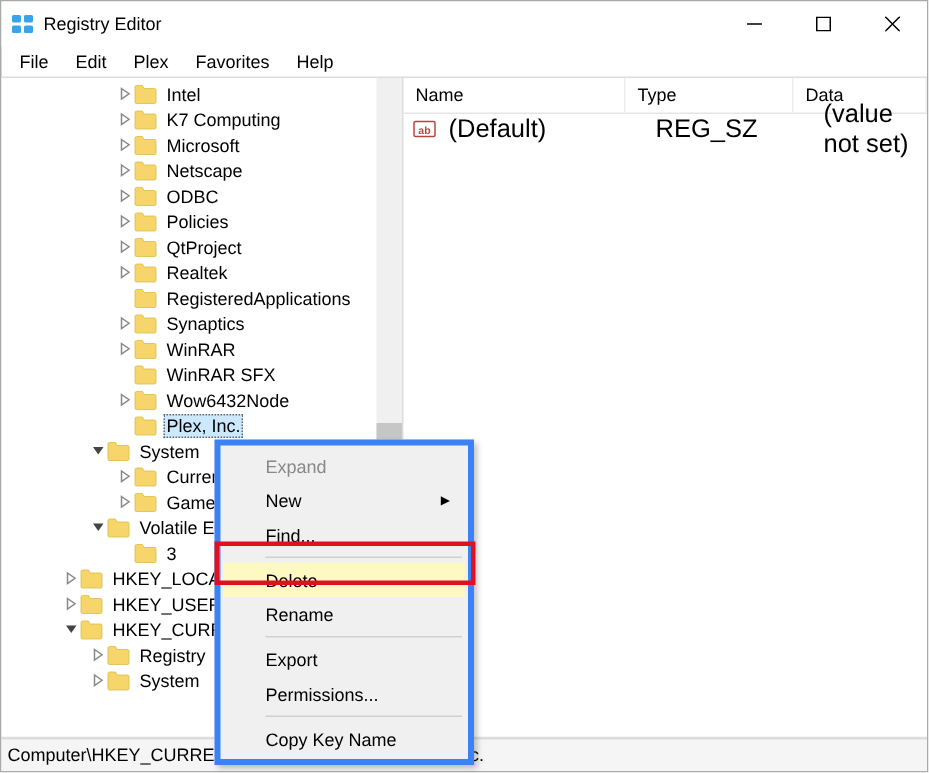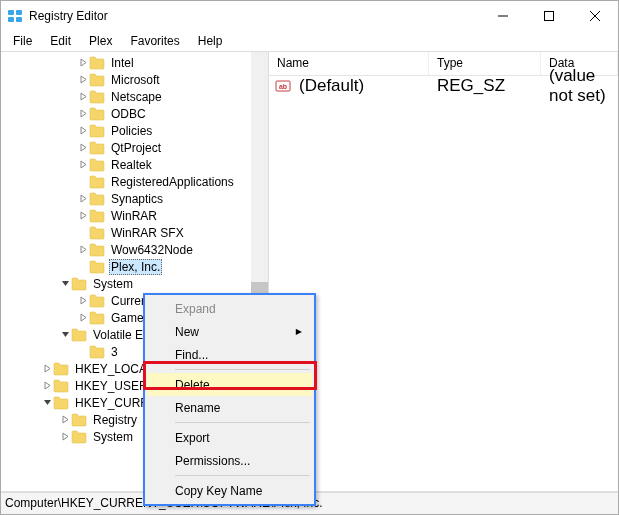--- a/index.html
+++ b/index.html
@@ -20,28 +20,28 @@
 .tree-row .expander { width: 12px; display: inline-flex; justify-content: center; align-items: center; color: #777; font-size: 11px; }
 .tree-row .expander.open { color: #222; }
 .tree-row .folder-icon { width: 16px; height: 14px; margin-right: 4px; }
 .tree-row .label { padding: 0 2px; }
 .tree-row.selected .label { background: #cce8ff; border: 1px dotted #666; padding: 0 1px; text-align: center; }
 .indent { display: inline-block; }
 .folder-icon svg { display: block; }
 .list-pane { flex: 1; background: #fff; }
 .list-header { display: flex; height: 24px; border-bottom: 1px solid #e5e5e5; }
 .list-header .col { padding: 4px 8px; border-right: 1px solid #eee; font-size: 12px; }
-.col-name { width: 160px; }
+.col-name { width: 148px; }
 .col-type { width: 112px; }
 .col-data { flex: 1; }
 .list-row { display: flex; height: 20px; align-items: center; }
 .list-row .cell { padding: 0 8px; font-size: 17px; }
 .val-icon { width: 16px; height: 16px; margin-left: 6px; display: inline-flex; align-items: center; justify-content: center; }
 .statusbar { height: 22px; padding: 3px 4px; font-size: 12px; background: #f5f5f5; border-top: 1px solid #ddd; }
-.context-menu { position: absolute; left: 143px; top: 293px; width: 173px; background: #f0f0f0; border: 2px solid #3b82f6; box-shadow: 2px 2px 4px rgba(0,0,0,0.25); padding: 2px; }
+.context-menu { position: absolute; left: 143px; top: 293px; width: 173px; background: #f0f0f0; border: 4px solid #3b82f6; box-shadow: 2px 2px 4px rgba(0,0,0,0.25); padding: 2px; }
 .cm-item { height: 23px; display: flex; align-items: center; padding-left: 28px; font-size: 12px; position: relative; }
 .cm-item.disabled { color: #888; }
 .cm-item .arrow { position: absolute; right: 10px; font-size: 10px; }
 .cm-item.highlight { background: #fef9c3; }
 .cm-sep { height: 1px; background: #d0d0d0; margin: 3px 2px 3px 28px; }
 .delete-box { position: absolute; border: 3px solid #e01020; left: 143px; top: 361px; width: 174px; height: 29px; pointer-events: none; }
 .tree-scroll-area { position: absolute; right: 0; top: 0; bottom: 0; width: 17px; background: #f0f0f0; }
 .tree-scroll-thumb { position: absolute; left: 0; width: 17px; top: 230px; height: 60px; background: #c6c6c6; }
 </style>
 </head>
@@ -108,20 +108,34 @@
             <span class="expander">
               <svg width="9" height="9" viewBox="0 0 9 9">
                 <path d="M2 1 L7 4.5 L2 8 Z" fill="none" stroke="#888" stroke-width="1"></path>
               </svg>
             </span>
             <span class="folder-icon">
               <svg width="16" height="14" viewBox="0 0 16 14">
                 <path d="M1 3 L1 12 Q1 13 2 13 L14 13 Q15 13 15 12 L15 4 Q15 3 14 3 L7 3 L6 1 L2 1 Q1 1 1 2 Z" fill="#f6d66a" stroke="#d9b83f" stroke-width="0.5"></path>
               </svg>
             </span>
+            <span class="label">K7 Computing</span>
+          </div>
+          <div class="tree-row">
+            <span class="indent" style="width: 76px;"></span>
+            <span class="expander">
+              <svg width="9" height="9" viewBox="0 0 9 9">
+                <path d="M2 1 L7 4.5 L2 8 Z" fill="none" stroke="#888" stroke-width="1"></path>
+              </svg>
+            </span>
+            <span class="folder-icon">
+              <svg width="16" height="14" viewBox="0 0 16 14">
+                <path d="M1 3 L1 12 Q1 13 2 13 L14 13 Q15 13 15 12 L15 4 Q15 3 14 3 L7 3 L6 1 L2 1 Q1 1 1 2 Z" fill="#f6d66a" stroke="#d9b83f" stroke-width="0.5"></path>
+              </svg>
+            </span>
             <span class="label">Microsoft</span>
           </div>
           <div class="tree-row">
             <span class="indent" style="width: 76px;"></span>
             <span class="expander">
               <svg width="9" height="9" viewBox="0 0 9 9">
                 <path d="M2 1 L7 4.5 L2 8 Z" fill="none" stroke="#888" stroke-width="1"></path>
               </svg>
             </span>
             <span class="folder-icon">

